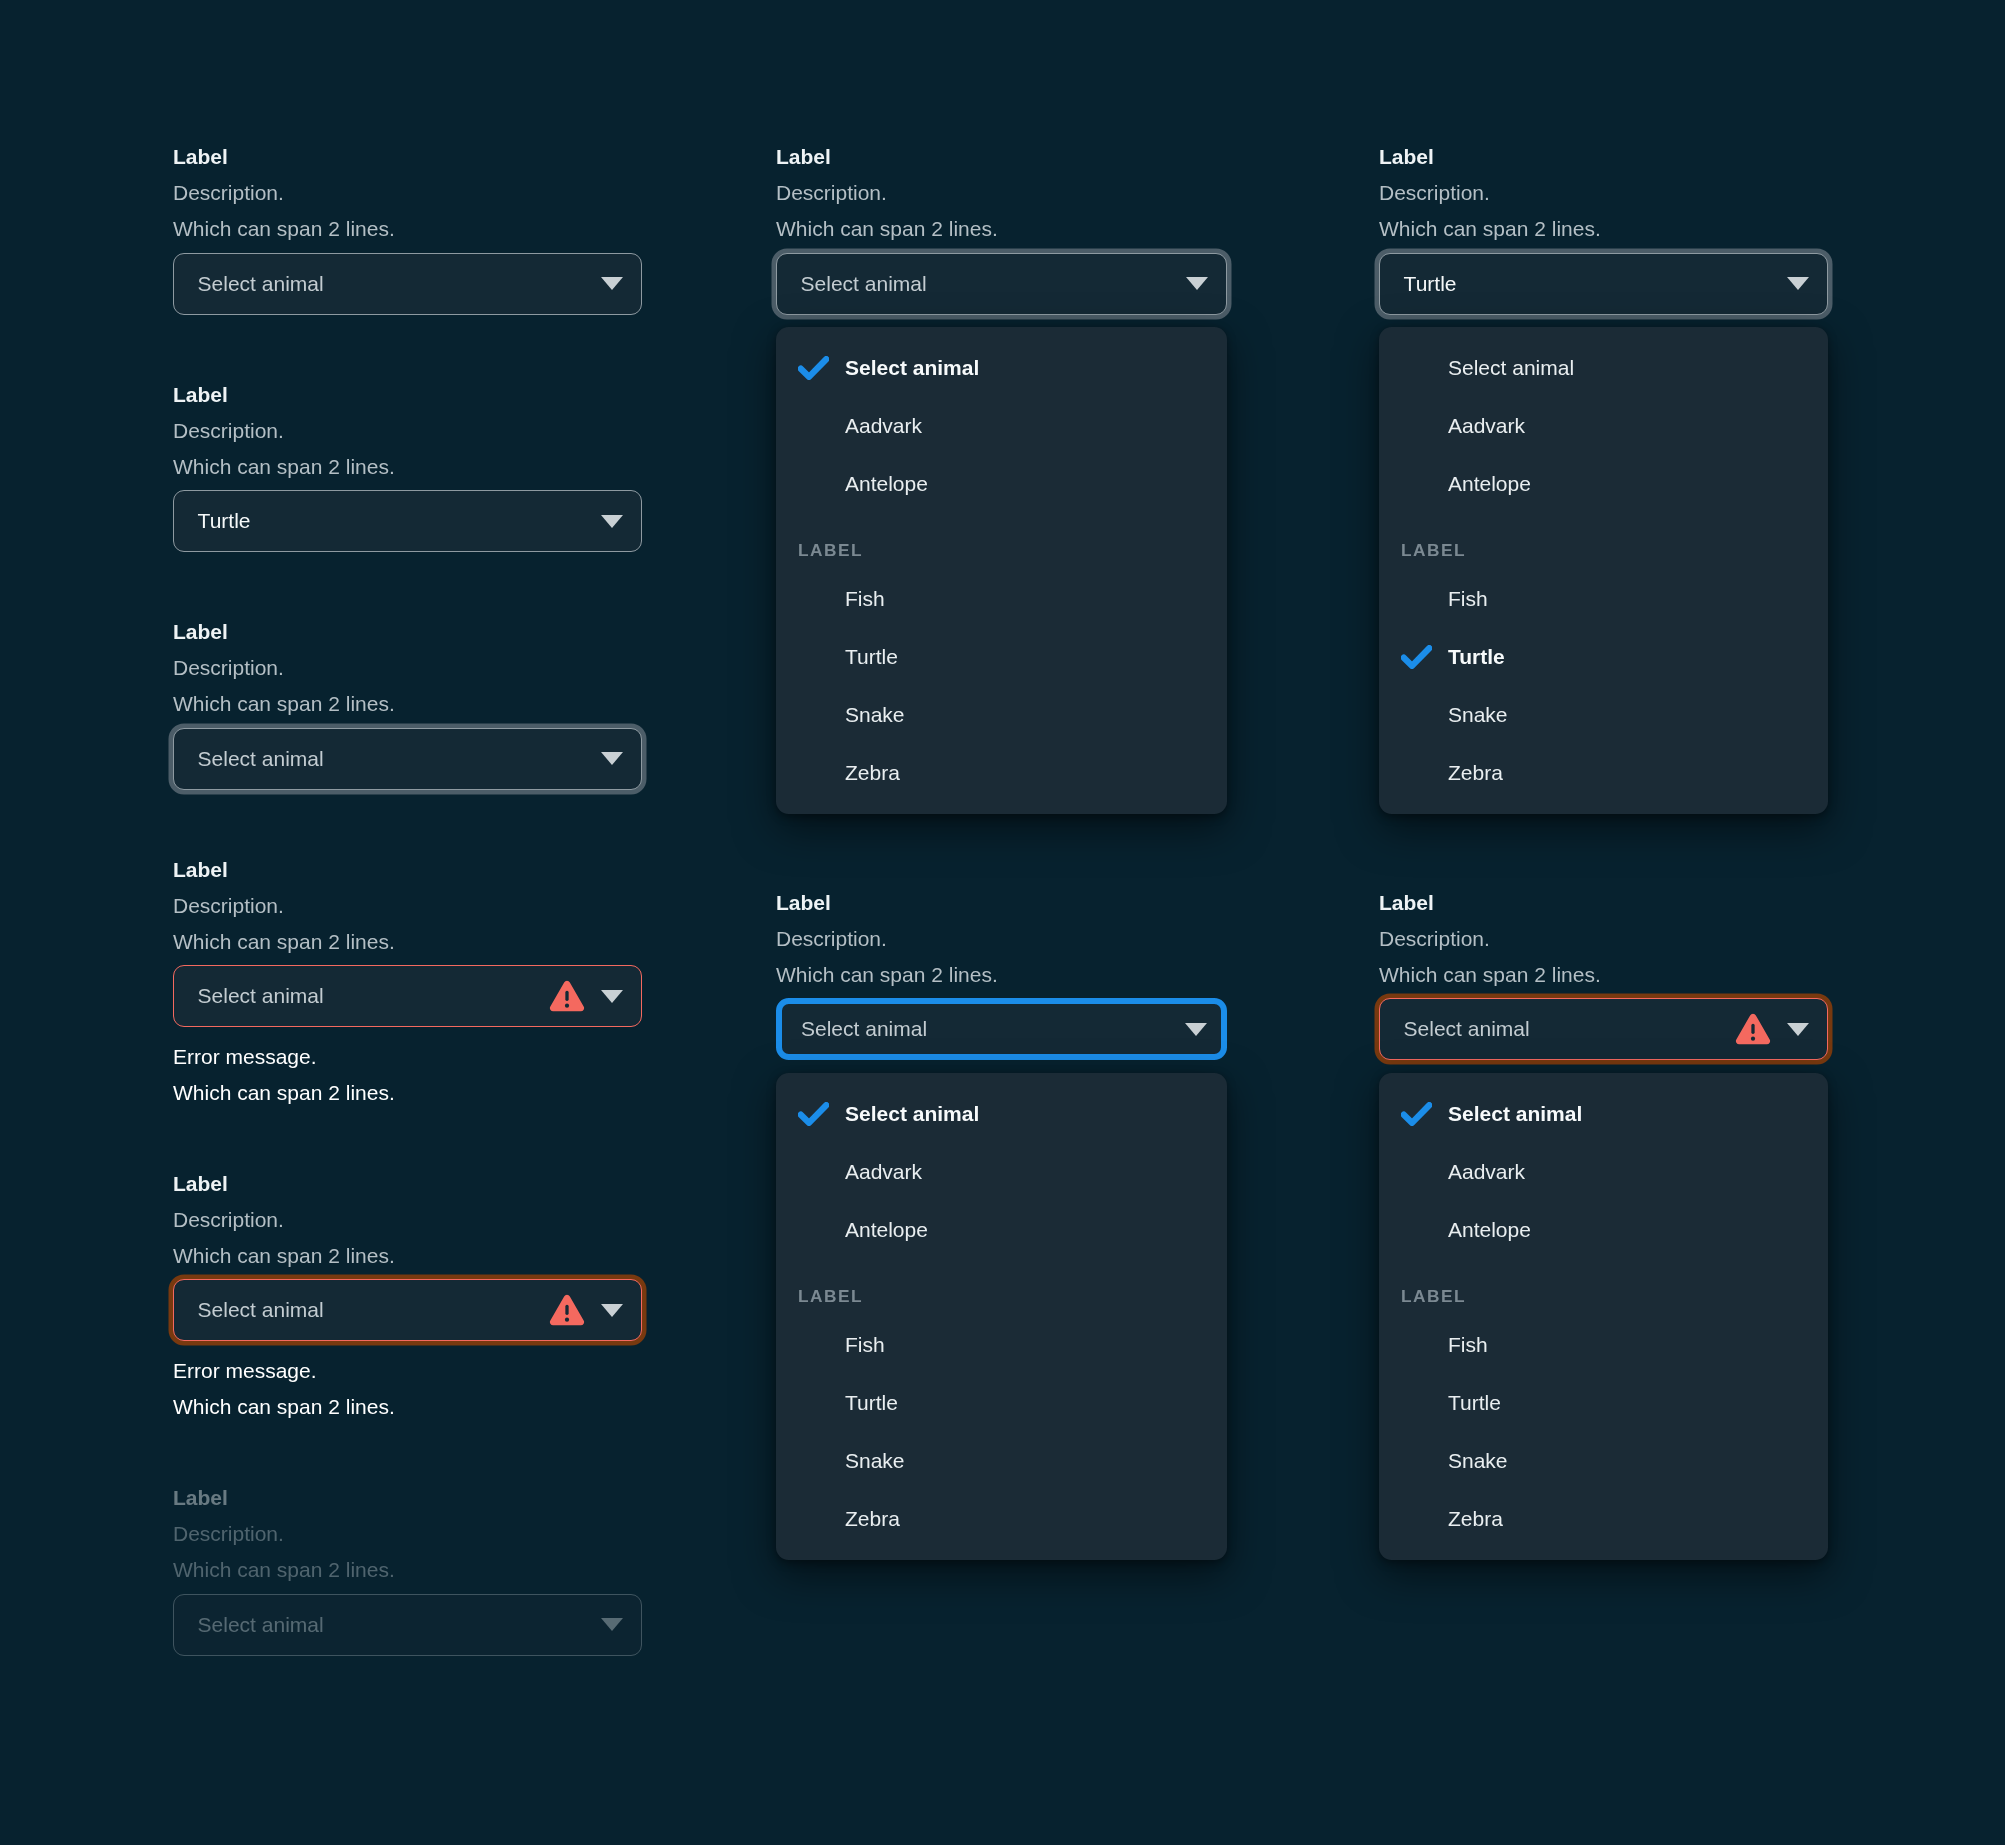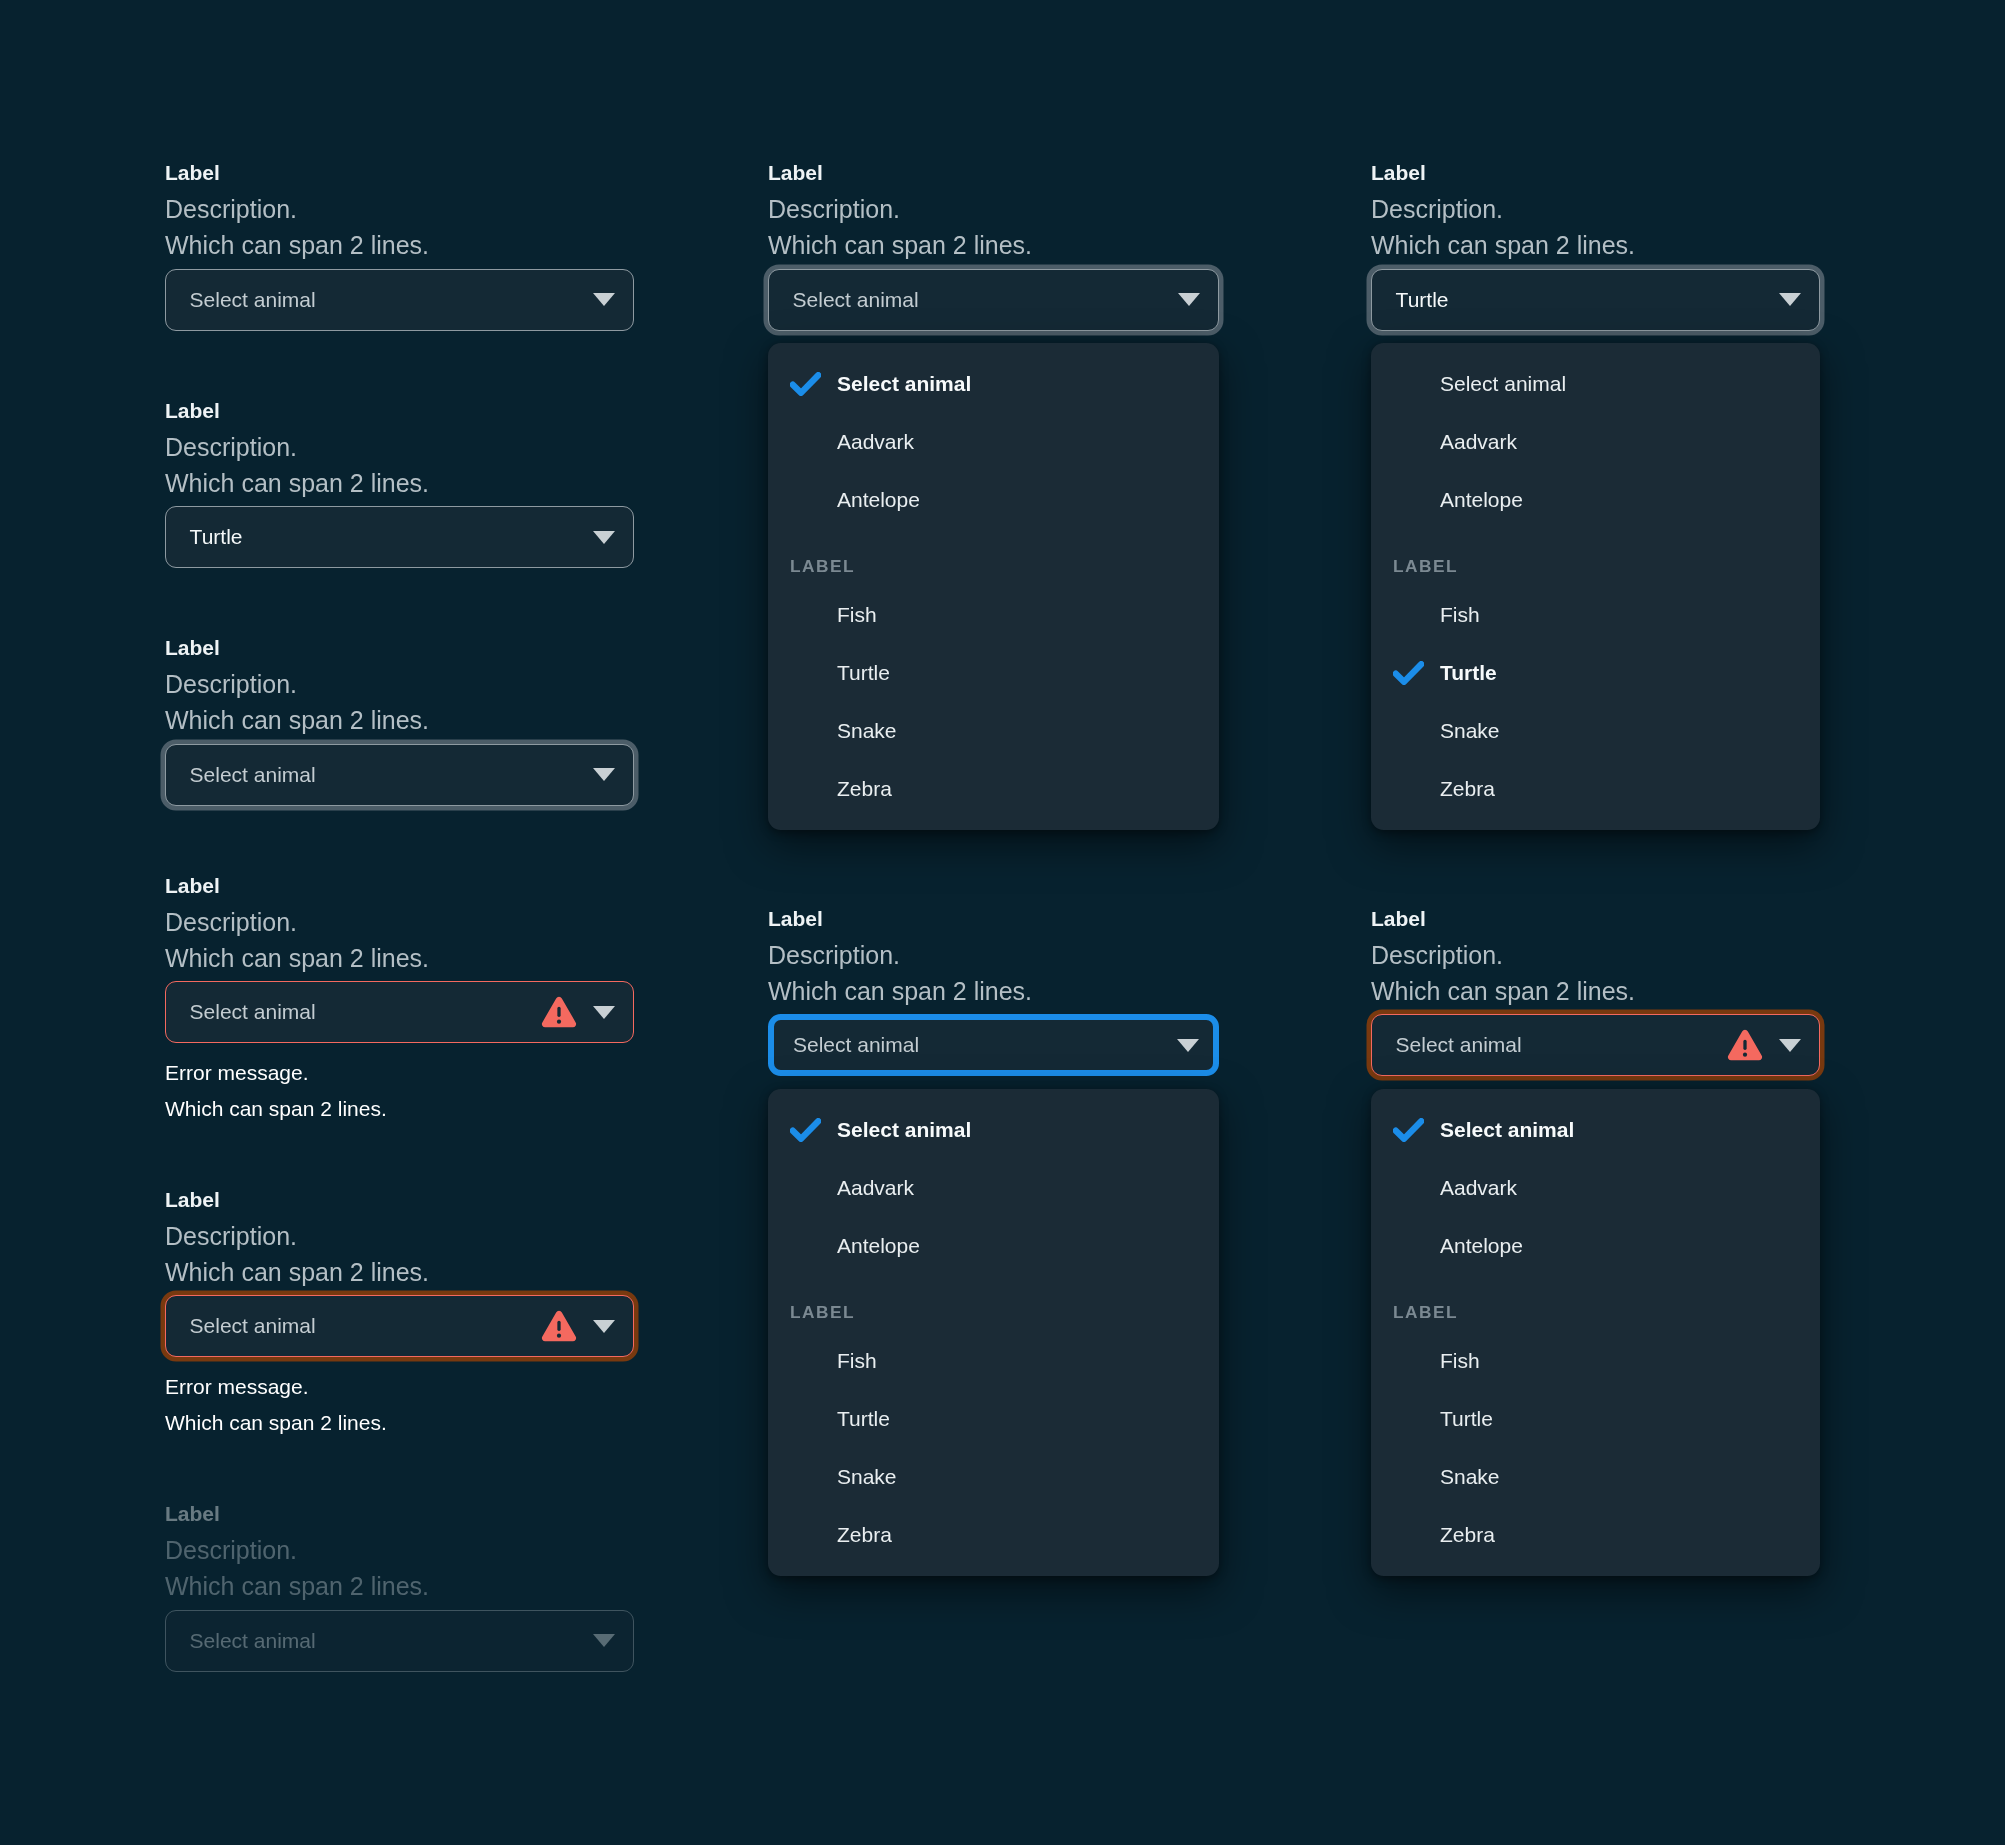--- a/index.html
+++ b/index.html
@@ -3,31 +3,31 @@
 <meta charset="utf-8">
 <style>
   * { margin:0; padding:0; box-sizing:border-box; }
   html,body { width:2006px; height:1846px; }
   body {
     background:#07222f;
     font-family:"Liberation Sans", sans-serif;
     position:relative;
     overflow:hidden;
   }
-  .col { position:absolute; top:155px; }
+  .col { position:absolute; top:139px;margin-left:8px; }
   #col1 { left:165px;  width:469px; }
   #col2 { left:768px;  width:451px; }
   #col3 { left:1371px; width:449px; }
 
   .group { margin-bottom:62px; }
   .group.err-gap { margin-bottom:55px; }
   .group.late { margin-top:71px; }
 
   .lbl  { font-size:21px; line-height:36px; font-weight:700; color:#eef3f5; }
-  .desc { font-size:25px; line-height:36px; color:#b4bfc5; }
+  .desc { font-size:21px; line-height:36px; color:#b4bfc5; }
 
   .select {
     margin-top:5.5px; height:62px; width:100%;
     border-radius:11px; border:1.8px solid #8e9aa1;
     background:#142935;
     display:flex; align-items:center;
     padding:0 18px 0 23.6px;
     cursor:pointer;
   }
   .sel-text { font-size:21px; color:#c3ccd1; flex:1; text-align:left; white-space:nowrap; }

